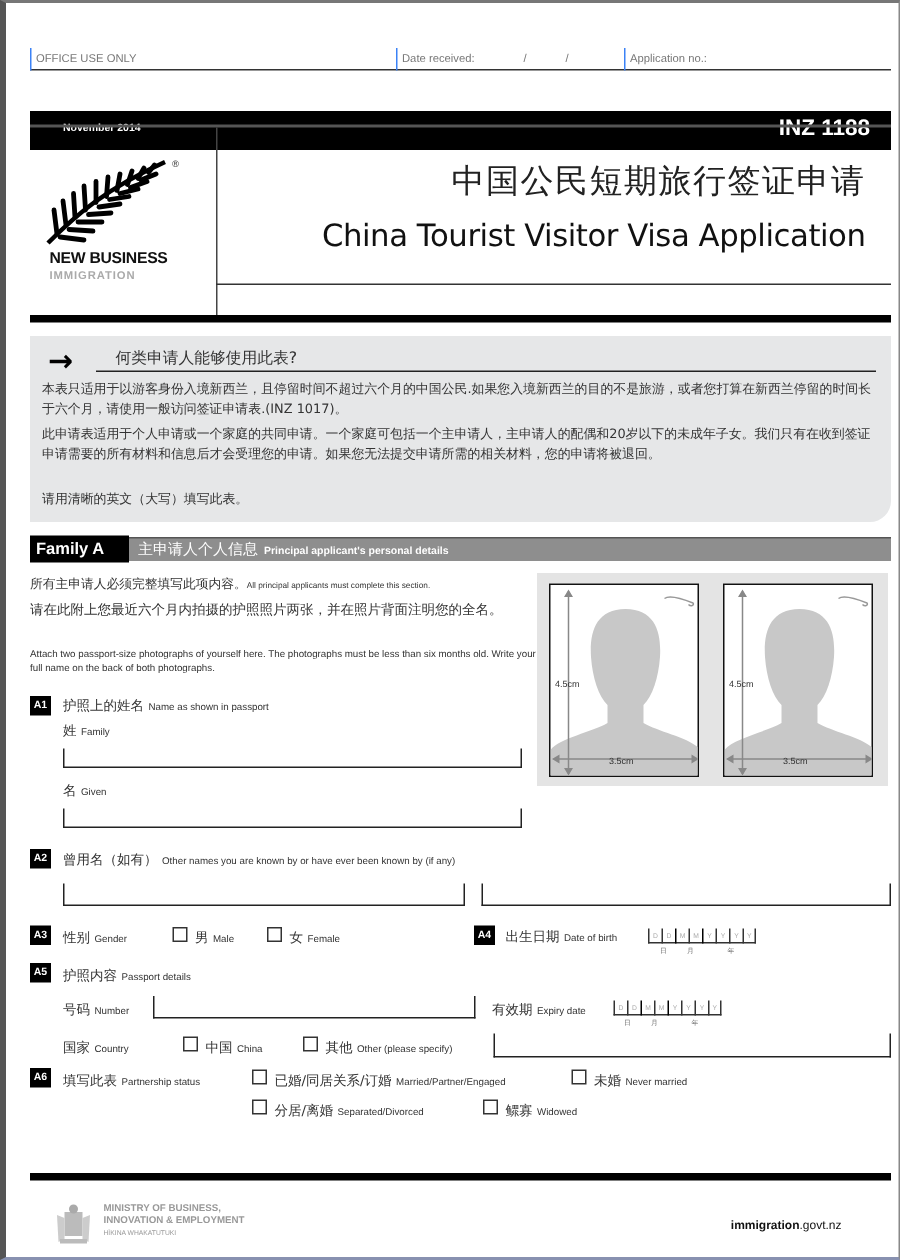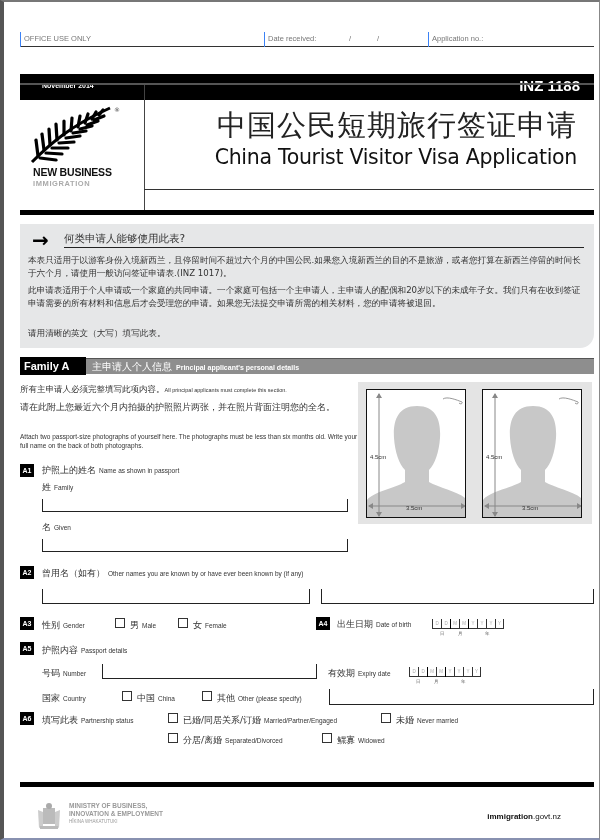--- a/index.html
+++ b/index.html
@@ -19,29 +19,29 @@
   .thin-rule { position: absolute; left: 16px; top: 81px; width: 574px; height: 2px; background: #555; }
 
   .vert-divider { position: absolute; left: 140px; top: 83px; width: 1px; height: 125px; background: #444; }
 
   
   .logo { position: absolute; left: 26px; top: 102px; width: 100px; height: 90px; }
   .logo .nz { position: absolute; left: 3px; top: 62px; font-family: "Liberation Sans", sans-serif; font-weight: bold; font-size: 10.5px; color: #111; letter-spacing: -0.2px; white-space: nowrap; }
   .logo .imm { position: absolute; left: 3px; top: 75px; font-family: "Liberation Sans", sans-serif; font-weight: bold; font-size: 7.5px; color: #aaa; letter-spacing: 0.6px; }
   .logo .reg { position: absolute; left: 84px; top: 2px; font-size: 6px; color: #444; }
 
-  .title-zh { position: absolute; right: 22px; top: 104px; font-family: "DejaVu Serif", serif; font-size: 29px; color: #222; letter-spacing: 1px; white-space: nowrap; }
+  .title-zh { position: absolute; right: 22px; top: 104px; font-family: "DejaVu Serif", serif; font-size: 22px; color: #222; letter-spacing: 1px; white-space: nowrap; }
   .title-en { position: absolute; right: 22px; top: 143px; font-family: "DejaVu Sans", sans-serif; font-size: 20.5px; color: #111; white-space: nowrap; letter-spacing: -0.3px; }
   .title-rule { position: absolute; left: 140px; top: 187px; width: 450px; height: 1px; background: #333; }
   .thick-rule { position: absolute; left: 16px; top: 208px; width: 574px; height: 5px; background: #000; }
 
   
   .info-box { position: absolute; left: 16px; top: 222px; width: 574px; height: 124px; background: #e6e7e8; border-bottom-right-radius: 14px; }
   .info-box .arrow { position: absolute; left: 12px; top: 4px; font-size: 20px; font-weight: bold; color: #000; }
-  .info-box .q { position: absolute; left: 44px; top: 8px; font-size: 10.5px; color: #333; }
+  .info-box .q { position: absolute; left: 57px; top: 8px; font-size: 10.5px; color: #333; }
   .info-box .q-rule { position: absolute; left: 44px; top: 23px; width: 520px; height: 1px; background: #222; }
   .info-box p { position: absolute; left: 8px; width: 560px; font-size: 8.6px; line-height: 13px; color: #333; }
 
   
   .sec-bar { position: absolute; left: 16px; top: 356px; width: 574px; height: 16px; background: #8e8e8e; border-top: 1px solid #555; }
   .sec-label { position: absolute; left: 0; top: -2px; height: 18px; width: 66px; background: #000; color: #fff; font-size: 11px; font-weight: bold; line-height: 18px; padding-left: 4px; font-family: "Liberation Sans", sans-serif; }
   .sec-title { position: absolute; left: 72px; top: 1px; color: #fff; font-size: 10px; line-height: 14px; white-space: nowrap; }
   .sec-title .en { font-size: 7px; font-weight: bold; font-family: "Liberation Sans", sans-serif; margin-left: 4px; }
 
   .intro1 { position: absolute; left: 16px; top: 382px; font-size: 8.5px; color: #333; white-space: nowrap; }
@@ -81,21 +81,21 @@
 </head>
 <body>
 
 <div class="page">
 
   <div class="office-row">
     <div class="cell" style="left:0;">OFFICE USE ONLY</div>
     <div class="cell" style="left:244px; width:164px;"><span>Date received:</span></div>
     <span class="slash" style="left:329px;">/</span>
     <span class="slash" style="left:357px;">/</span>
-    <div class="cell" style="left:408px; width:166px;"><span>Application no.:</span></div>
+    <div class="cell" style="left:396px; width:166px;"><span>Application no.:</span></div>
   </div>
 
   <div class="black-bar">
     <span class="date">November 2014</span>
     <span class="code">INZ 1188</span>
   </div>
   <div class="thin-rule"></div>
   <div class="vert-divider"></div>
 
   <div class="logo">

